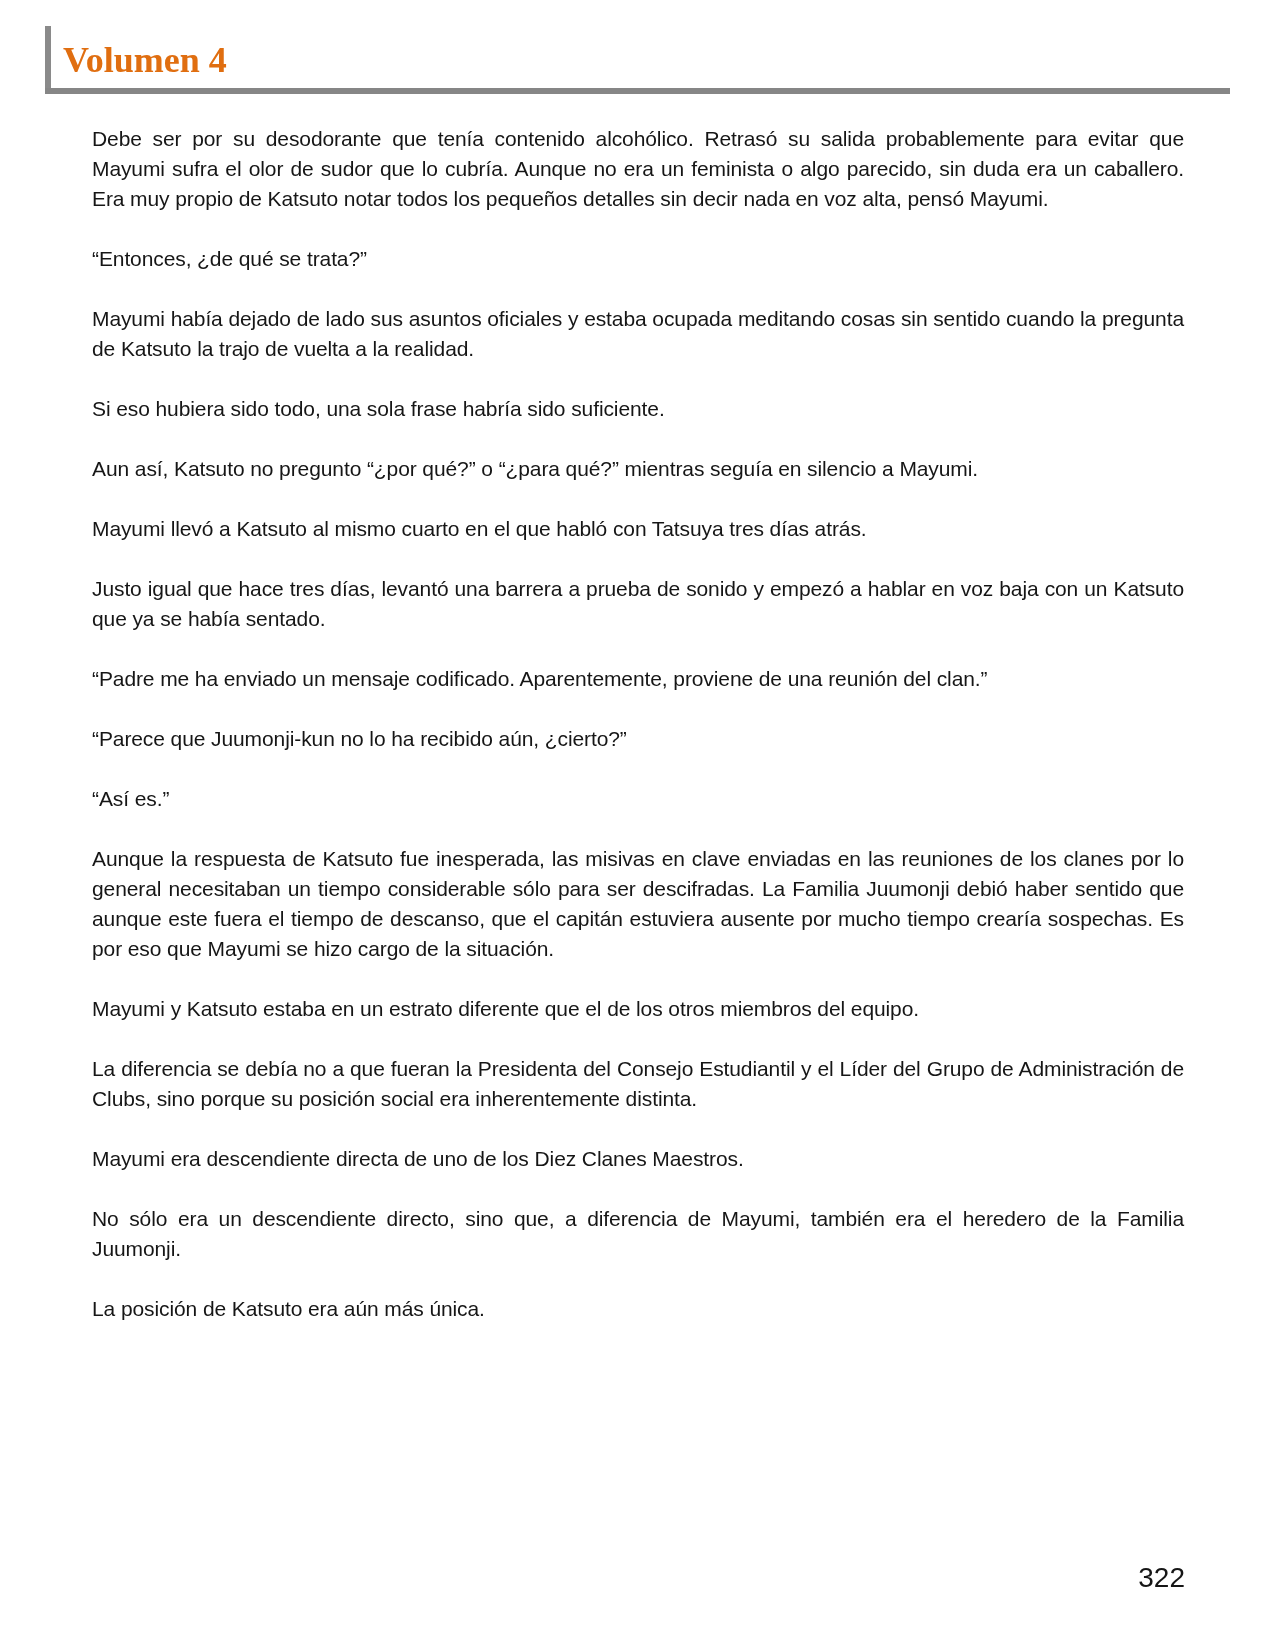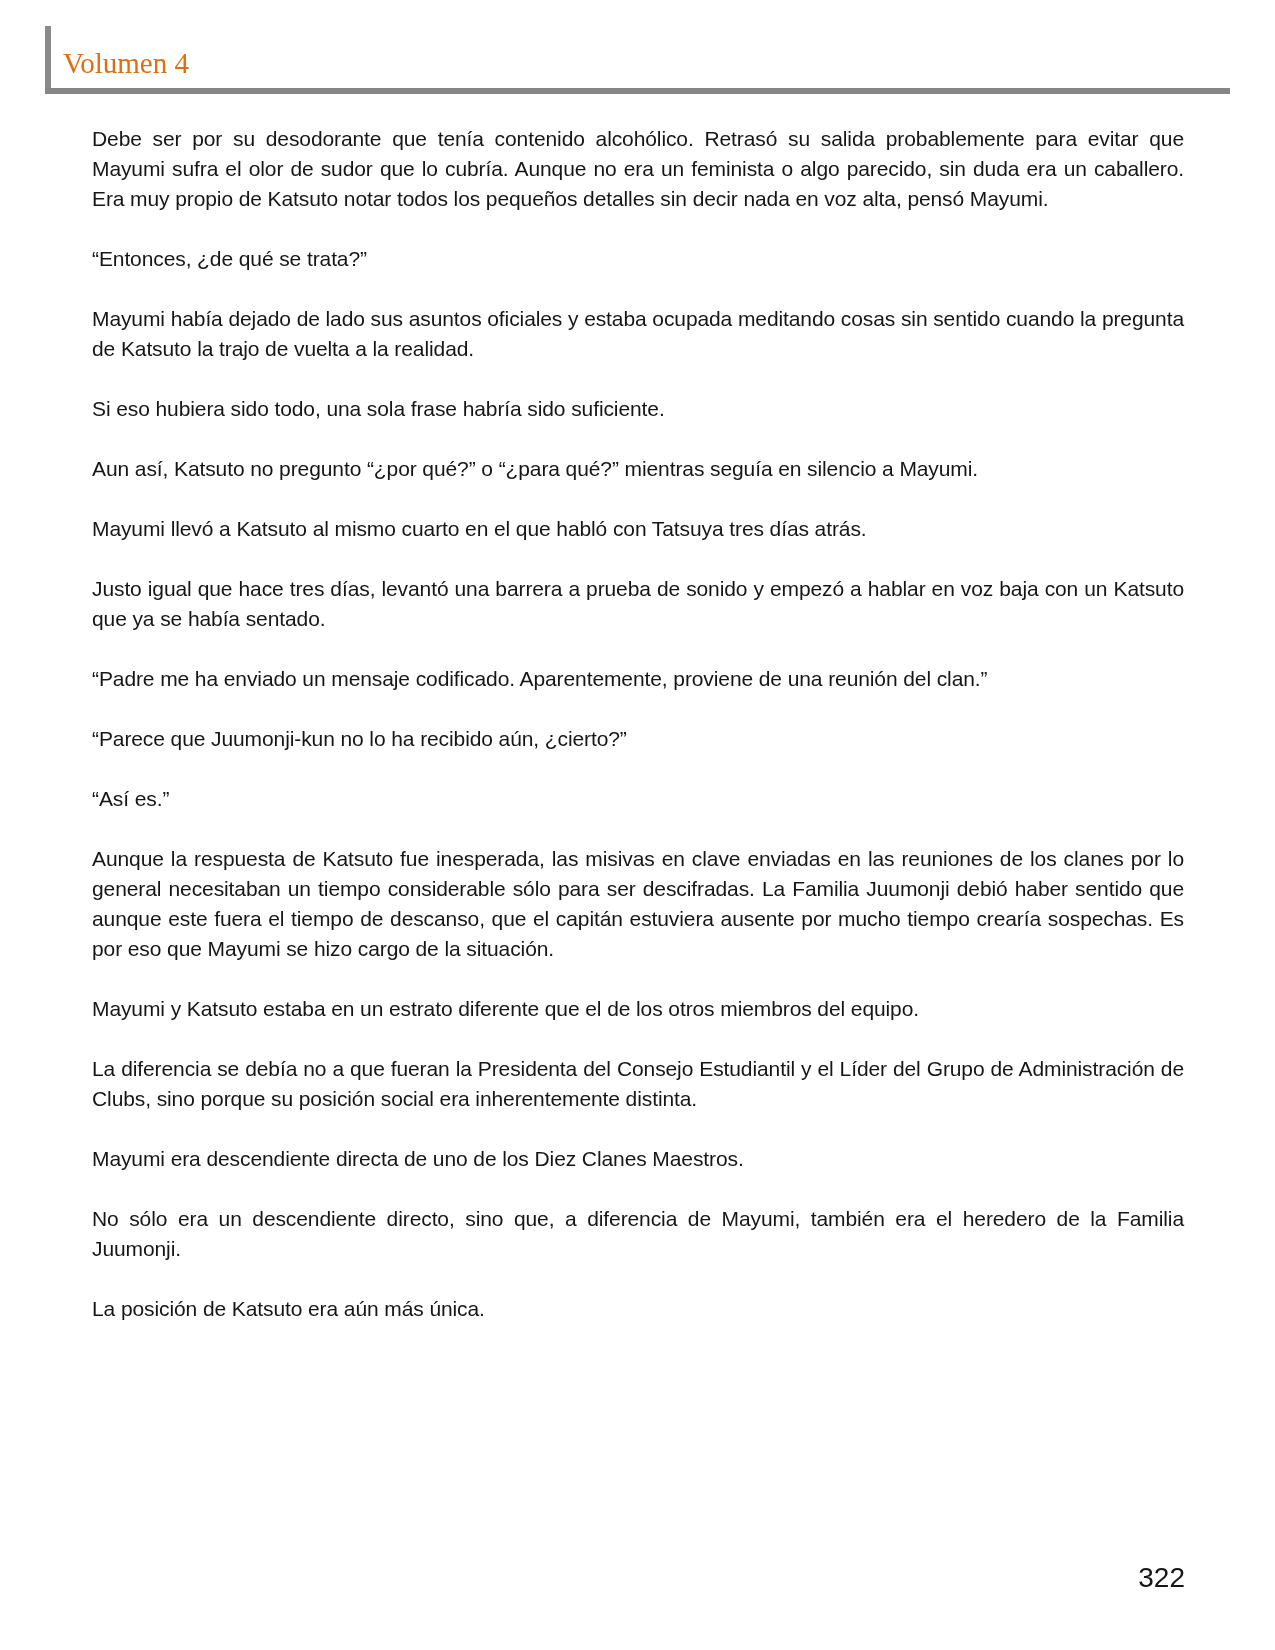--- a/index.html
+++ b/index.html
@@ -41,22 +41,22 @@
   }
   .header-volume-cell {
     width:220px;
     display:flex;
     align-items:flex-end;
     padding:0 0 10px 12px;
     box-sizing:border-box;
   }
   .volume-label {
     font-family:"Liberation Serif","DejaVu Serif",serif;
-    font-weight:normal;
-    font-size:29px;
+    font-weight:bold;
+    font-size:36px;
     line-height:1;
     white-space:nowrap;
   }
   .header-rule {
     position:absolute;
     top:88px; left:45px;
     width:1185px; height:6px;
     background:#868686;
   }
 

